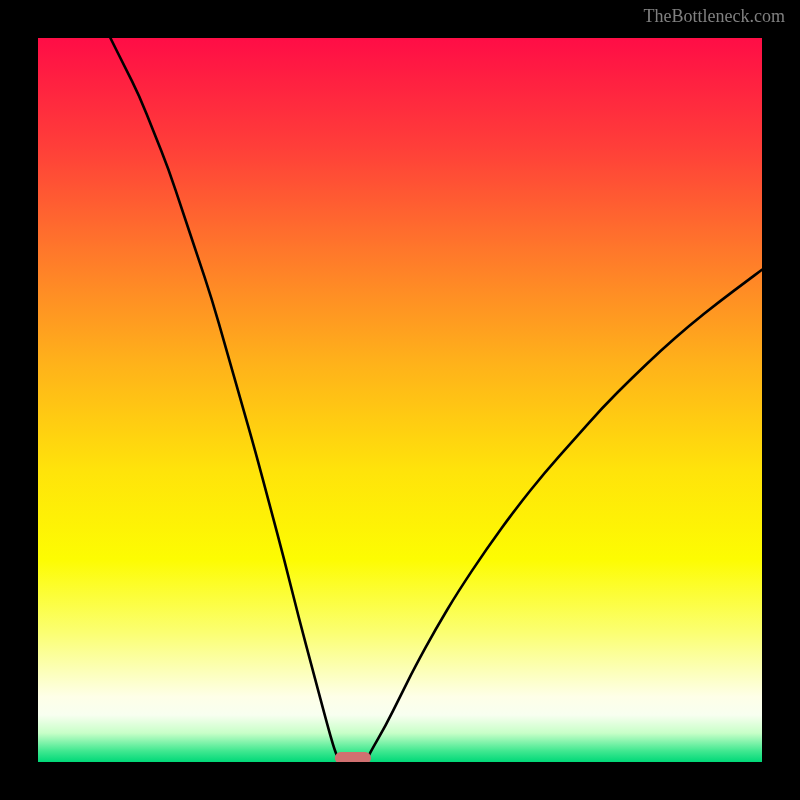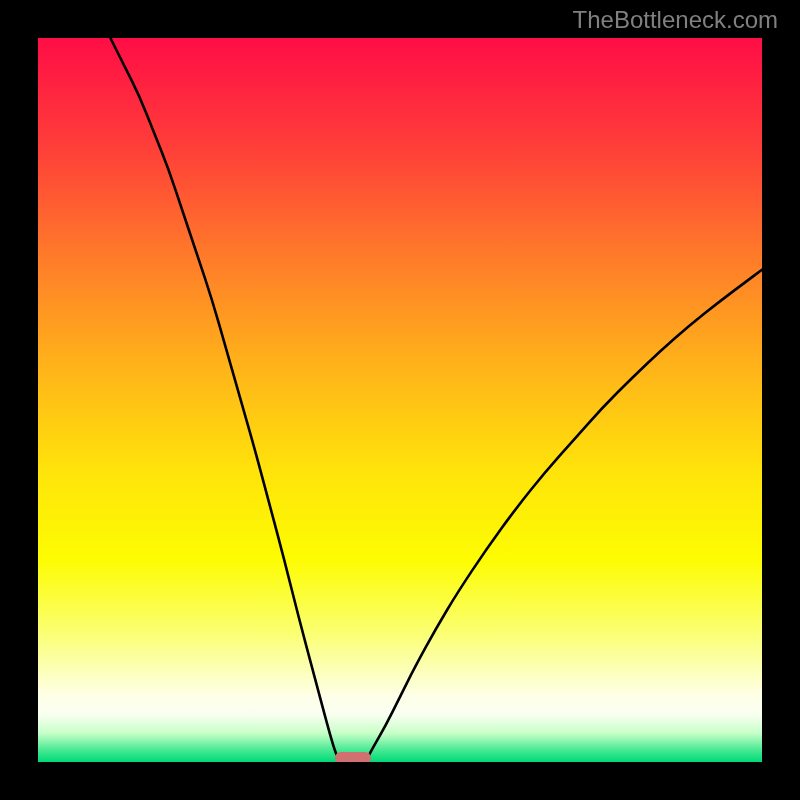--- a/index.html
+++ b/index.html
@@ -7,25 +7,26 @@
     padding: 0;
     width: 800px;
     height: 800px;
     background: #000;
     position: relative;
     font-family: Arial, sans-serif;
   }
   .watermark {
     position: absolute;
     top: 6px;
-    right: 22px;
+    right: 15px;
     color: #808080;
-    font-size: 24px;
+    font-size: 18px;
     font-weight: 500;
     z-index: 10;
+    font-family: Liberation Serif, serif;
   }
   .chart-area {
     position: absolute;
     top: 38px;
     left: 38px;
     width: 724px;
     height: 724px;
   }
   .chart-area svg {
     width: 100%;

